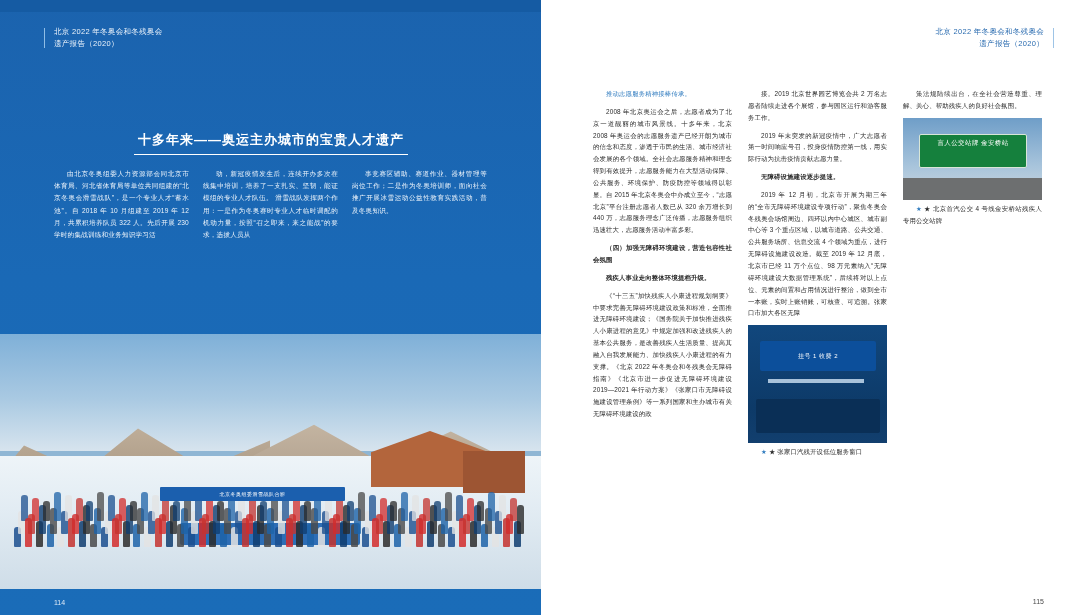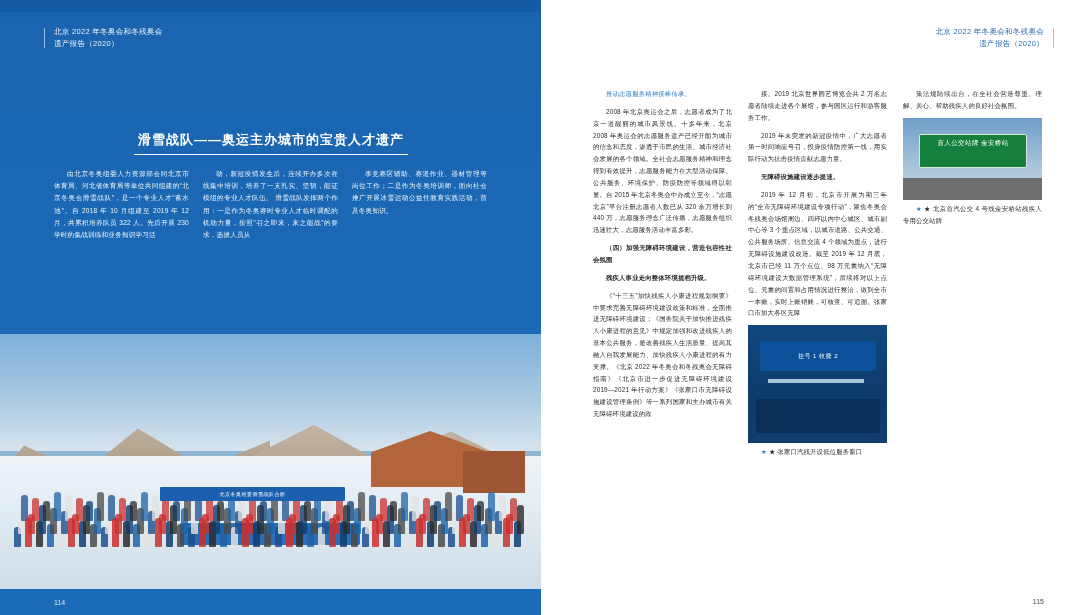--- a/index.html
+++ b/index.html
@@ -279,21 +279,21 @@
   <div class="page-left">
     <div class="topbar"></div>
 
     <div class="header-left">
       <div class="rule"></div>
       <div>北京 2022 年冬奥会和冬残奥会</div>
       <div>遗产报告（2020）</div>
     </div>
 
     <div class="title-left-wrap">
-      <div class="title-left">滑雪战队——奥运主办城市的宝贵人才遗产</div>
+      <div class="title-left">十多年来——奥运主办城市的宝贵人才遗产</div>
     </div>
 
     <div class="cols-left">
       <div class="col">
         <p>由北京冬奥组委人力资源部会同北京市体育局、河北省体育局等单位共同组建的“北京冬奥会滑雪战队”，是一个专业人才“蓄水池”。自 2018 年 10 月组建至 2019 年 12 月，共累积培养队员 322 人。先后开展 230 学时的集战训练和业务知识学习活</p>
       </div>
       <div class="col">
         <p>动，新冠疫情发生后，连续开办多次在线集中培训，培养了一支扎实、坚韧，能证模组的专业人才队伍。
 滑雪战队发挥两个作用：一是作为冬奥赛时专业人才临时调配的机动力量，按照“召之即来，来之能战”的要求，选拔人员从</p>
       </div>

